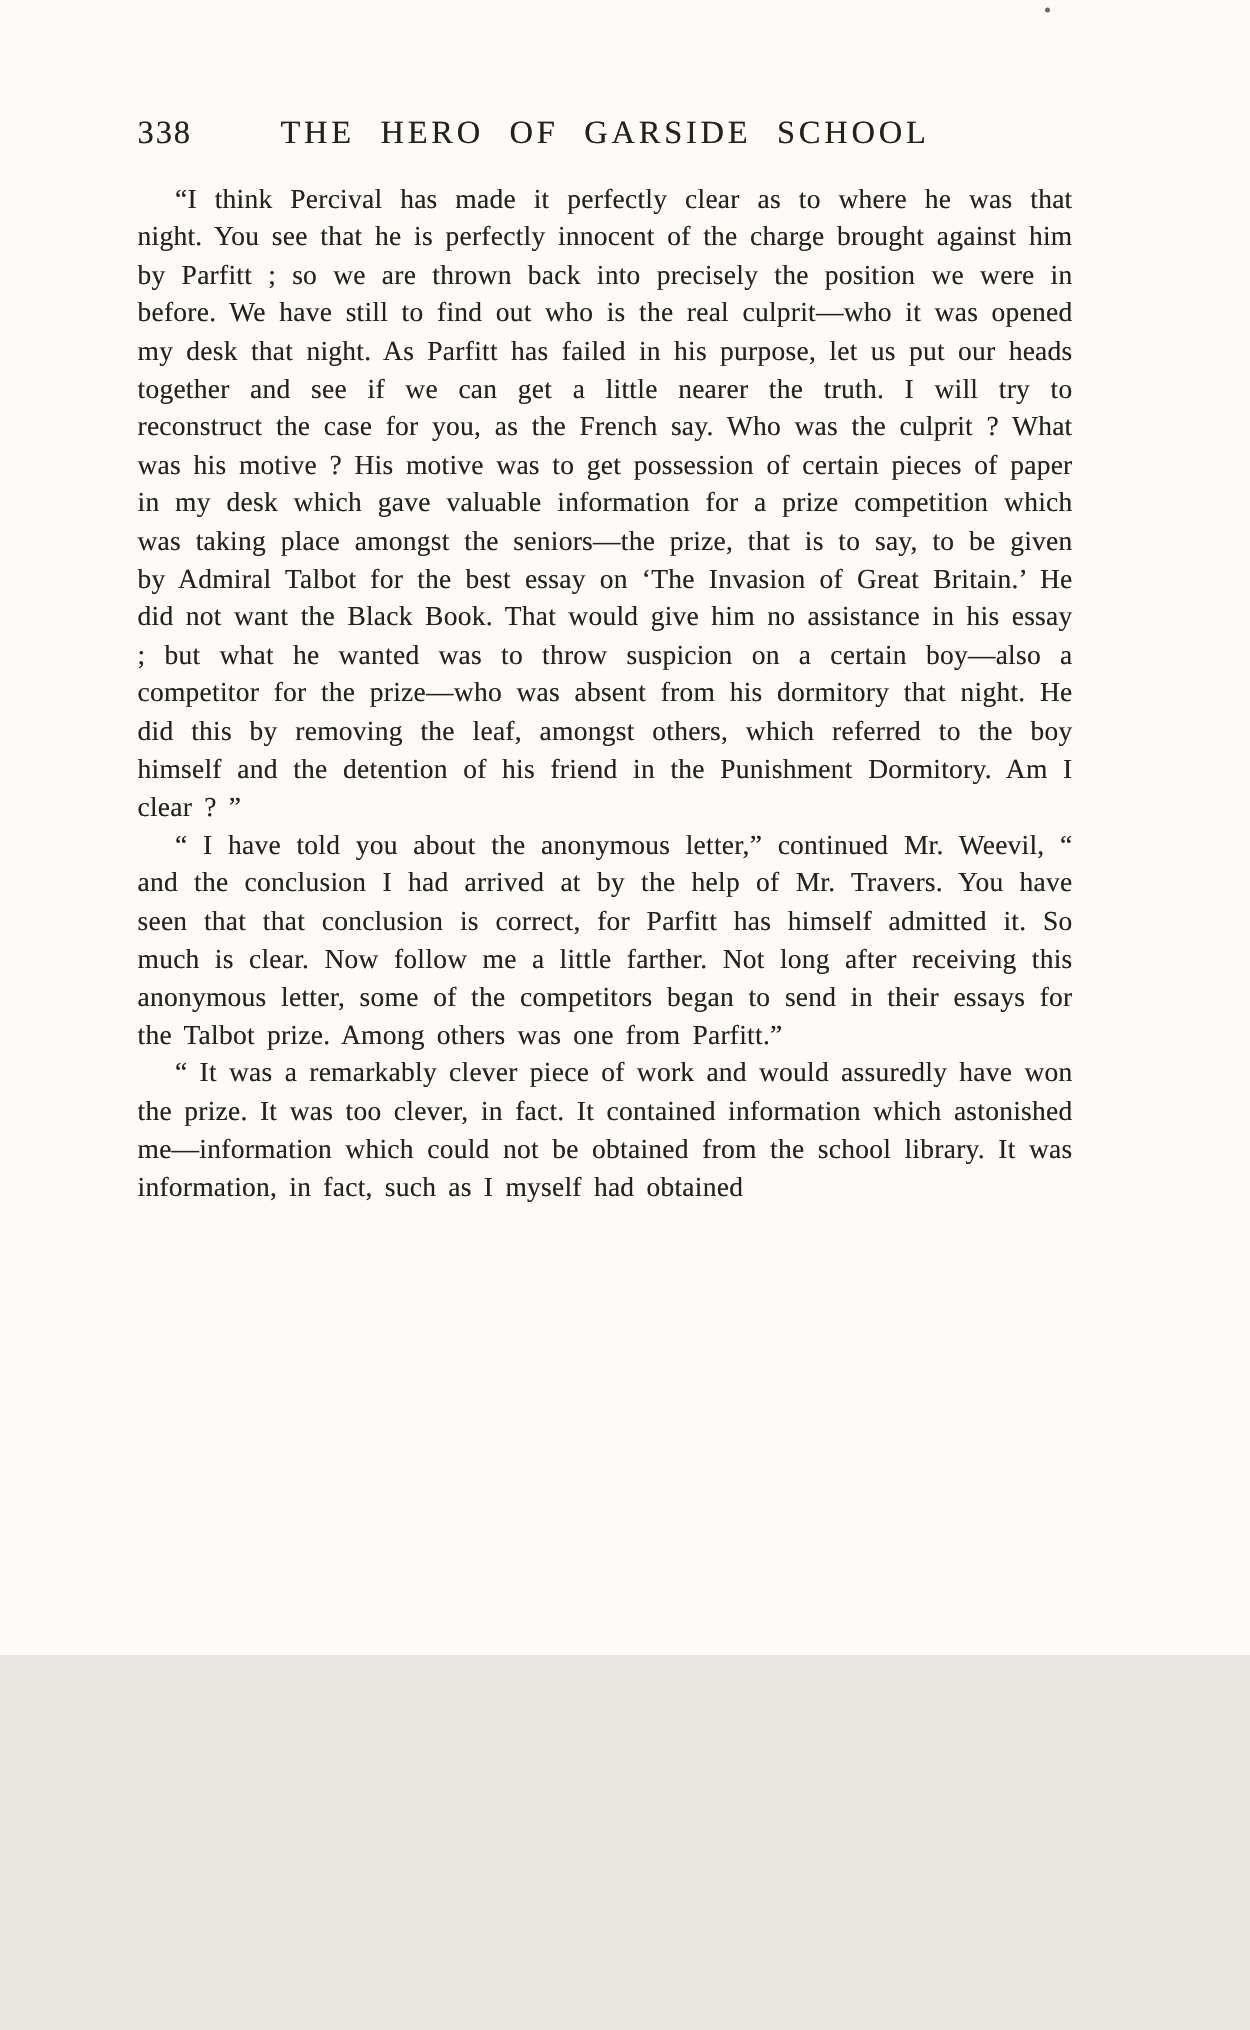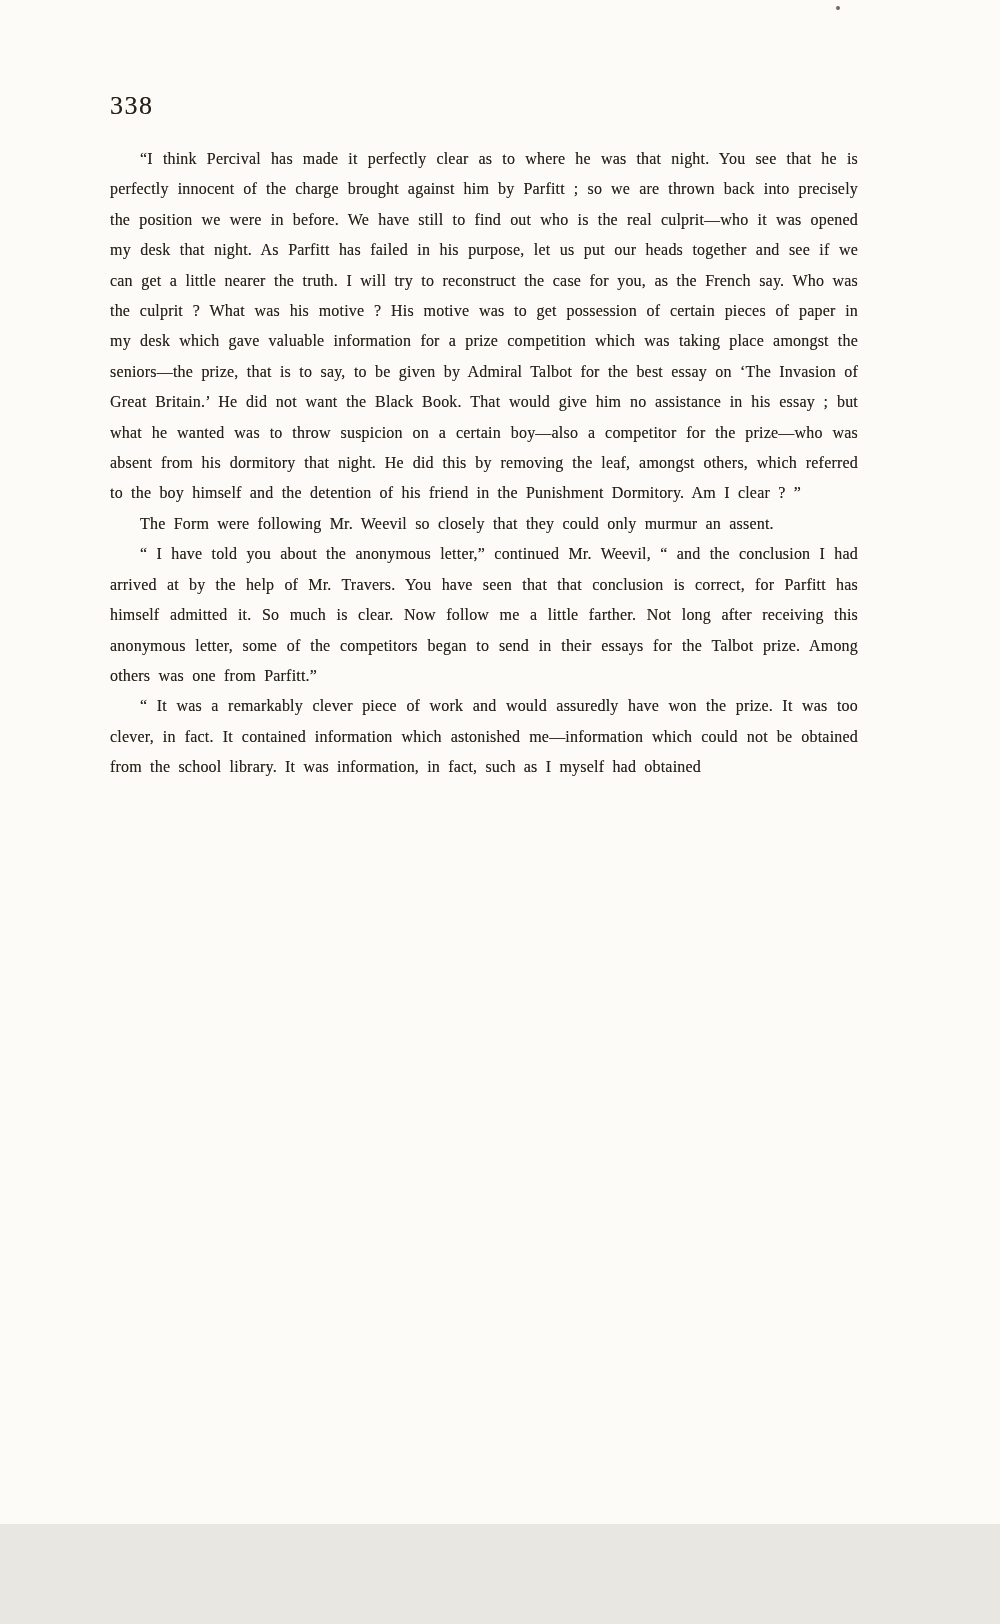--- a/index.html
+++ b/index.html
@@ -3,21 +3,21 @@
 <meta charset="utf-8">
 <style>
   html, body {
     margin: 0;
     padding: 0;
     background: #e9e7e2;
   }
   .page {
     position: relative;
     width: 1000px;
-    height: 1524px;
+    height: 1324px;
     margin: 0 auto;
     background: #fcfbf7;
     color: #272119;
     font-family: "Liberation Serif", "DejaVu Serif", serif;
     overflow: hidden;
   }
   .scan-artifact {
     position: absolute;
     width: 4px;
     height: 4px;
@@ -47,42 +47,42 @@
   .page-number {
     position: absolute;
     left: 0;
     top: 0;
     letter-spacing: 1.5px;
     word-spacing: normal;
     font-size: 26px;
   }
   .body-text p {
     margin: 0;
-    font-size: 16px;
+    font-size: 22px;
     line-height: 30.4px;
     text-align: justify;
     text-indent: 30px;
     word-spacing: 4px;
     letter-spacing: 0.2px;
     text-shadow: 0 0 0.5px rgba(39, 33, 25, 0.5);
   }
 </style>
 </head>
 <body>
 
 <div class="page">
   <span class="scan-artifact artifact-top-right"></span>
 
   <div class="content">
 
     <header class="running-head">
       <span class="page-number">338</span>
+      <span class="running-title">THE HERO OF GARSIDE SCHOOL</span>
     </header>
 
     <div class="body-text">
       <p>“I think Percival has made it perfectly clear as to where he was that night.  You see that he is perfectly innocent of the charge brought against him by Parfitt ; so we are thrown back into precisely the position we were in before.  We have still to find out who is the real culprit—who it was opened my desk that night.  As Parfitt has failed in his purpose, let us put our heads together and see if we can get a little nearer the truth.  I will try to reconstruct the case for you, as the French say.  Who was the culprit ?  What was his motive ?  His motive was to get possession of certain pieces of paper in my desk which gave valuable information for a prize competition which was taking place amongst the seniors—the prize, that is to say, to be given by Admiral Talbot for the best essay on ‘The Invasion of Great Britain.’  He did not want the Black Book.  That would give him no assistance in his essay ; but what he wanted was to throw suspicion on a certain boy—also a competitor for the prize—who was absent from his dormitory that night.  He did this by removing the leaf, amongst others, which referred to the boy himself and the detention of his friend in the Punishment Dormitory.  Am I clear ? ”</p>
-      <p>The Form were following Mr. Weevil so closely that they could only murmur an assent.</p>
       <p>“ I have told you about the anonymous letter,” continued Mr. Weevil, “ and the conclusion I had arrived at by the help of Mr. Travers.  You have seen that that conclusion is correct, for Parfitt has himself admitted it.  So much is clear.  Now follow me a little farther.  Not long after receiving this anonymous letter, some of the competitors began to send in their essays for the Talbot prize.  Among others was one from Parfitt.”</p>
       <p>“ It was a remarkably clever piece of work and would assuredly have won the prize.  It was too clever, in fact.  It contained information which astonished me—information which could not be obtained from the school library.  It was information, in fact, such as I myself had obtained</p>
     </div>
 
   </div>
 </div>
 
 </body></html>

